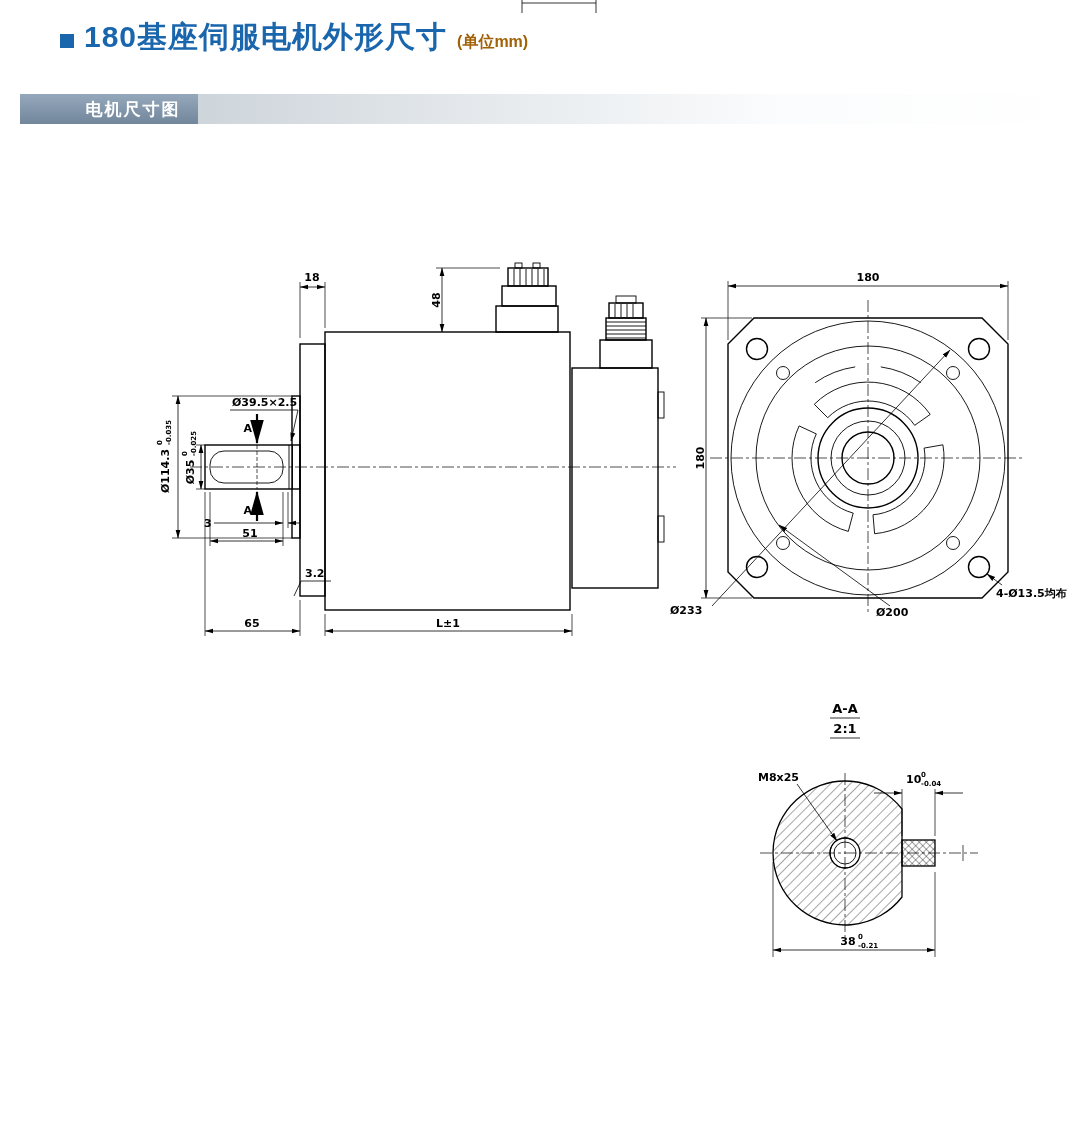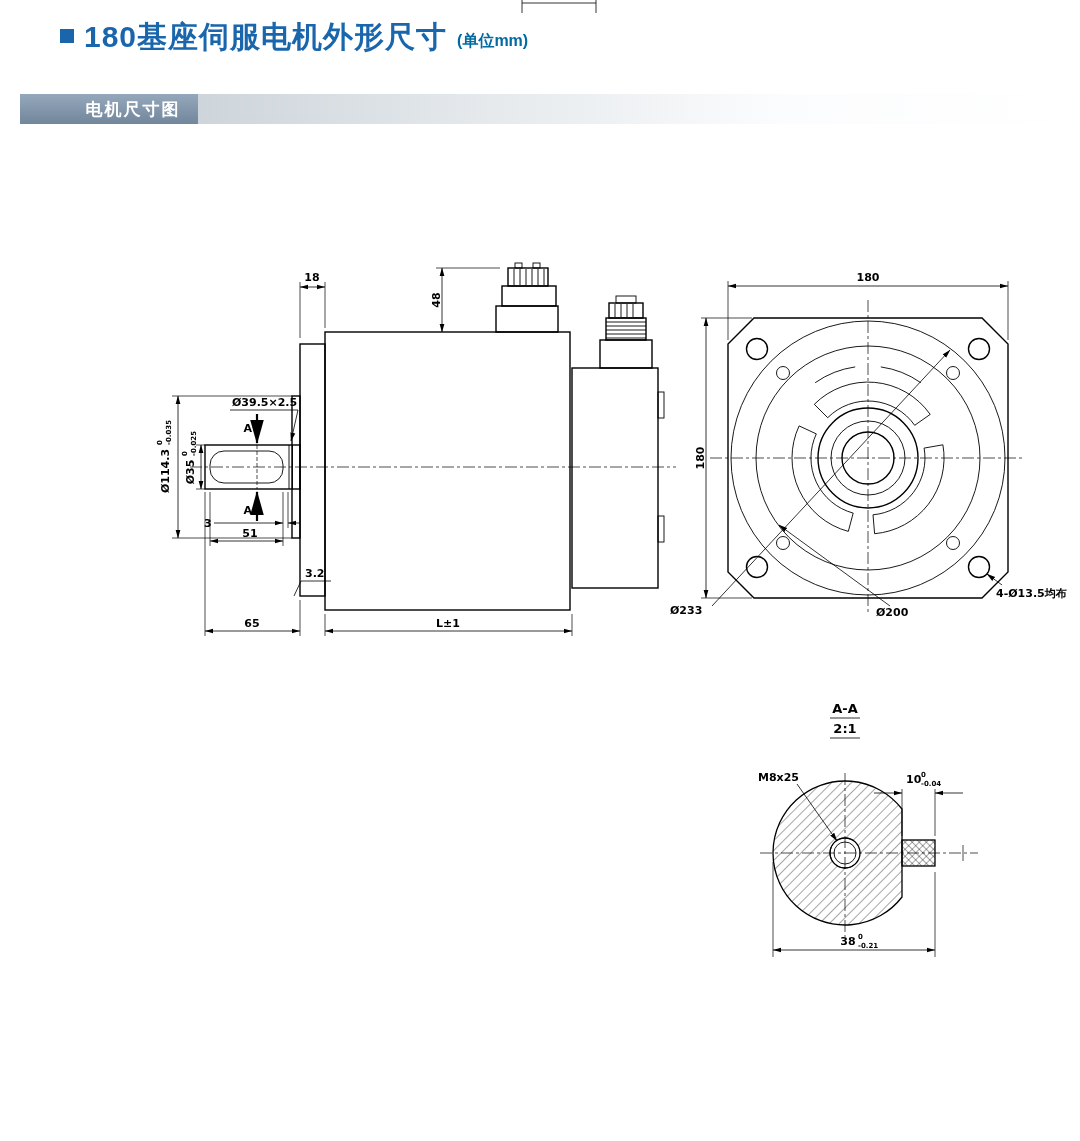--- a/index.html
+++ b/index.html
@@ -1,23 +1,23 @@
 <!DOCTYPE html>
 <html><head>
 <meta charset="utf-8">
 <style>
   html,body { margin:0; padding:0; }
   body {
     width:1080px; height:1141px; background:#ffffff; position:relative;
     font-family:"Liberation Sans", sans-serif; overflow:hidden;
   }
-  .header { position:absolute; top:20px; left:20px; display:flex; align-items:flex-start; gap:10px;padding-left:40px; }
+  .header { position:absolute; top:20px; left:20px; display:flex; align-items:center; gap:10px;padding-left:40px; }
   .bullet { width:14px; height:14px; background:#1a66ad; margin-top:9px; }
   .title { font-size:30px; color:#1a66ad; margin:0; font-weight:bold; letter-spacing:1px; line-height:1.1; }
-  .unit  { font-size:16px; color:#0369a1; margin-top:11px; font-weight:bold; }
+  .unit  { font-size:16px; color:#a16207; margin-top:11px; font-weight:bold; }
   .section-bar {
     position:absolute; top:94px; left:20px; right:0; height:30px;
     background:linear-gradient(to right,#bfc8d0,#e6eaed 45%,#fbfcfd 72%,#ffffff);
   }
   .section-label {
     width:130px; height:30px; background:linear-gradient(#95a8bb,#72869c);
     color:#fff; font-size:17px; font-weight:bold; display:flex; align-items:center;
     justify-content:center; letter-spacing:2px;padding-left:48px;
   }
   svg.canvas { position:absolute; left:0; top:0; }

